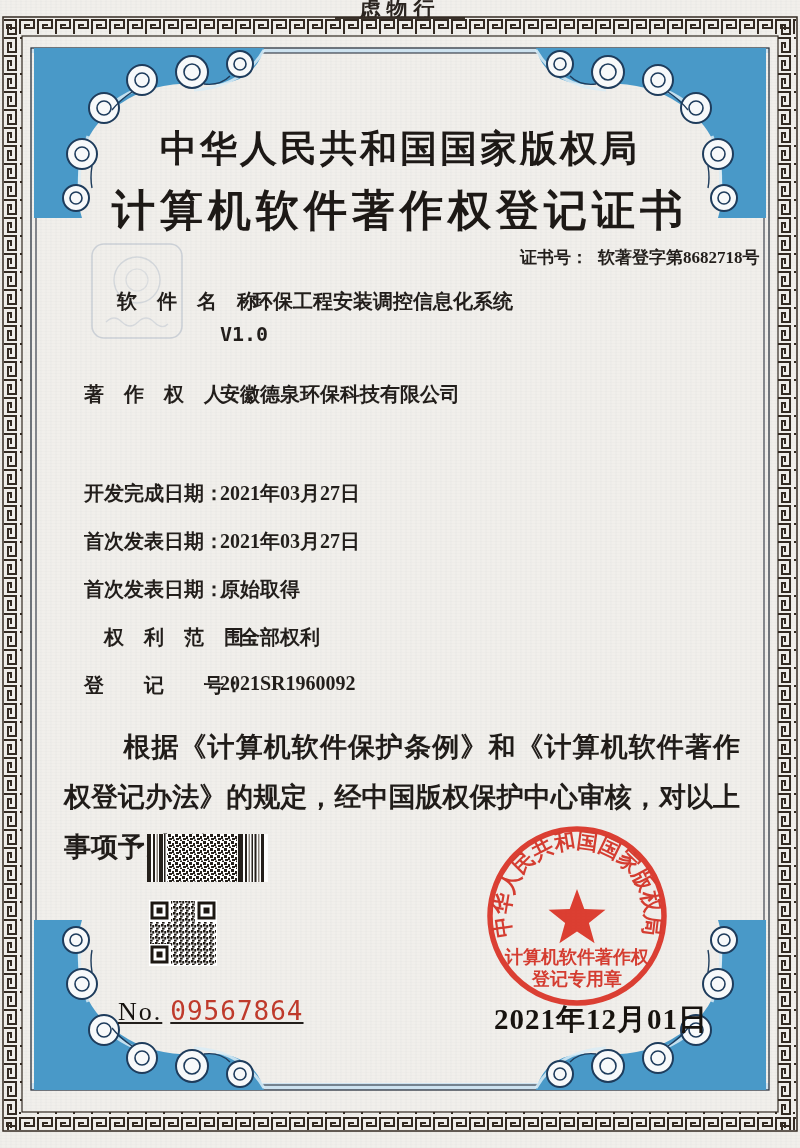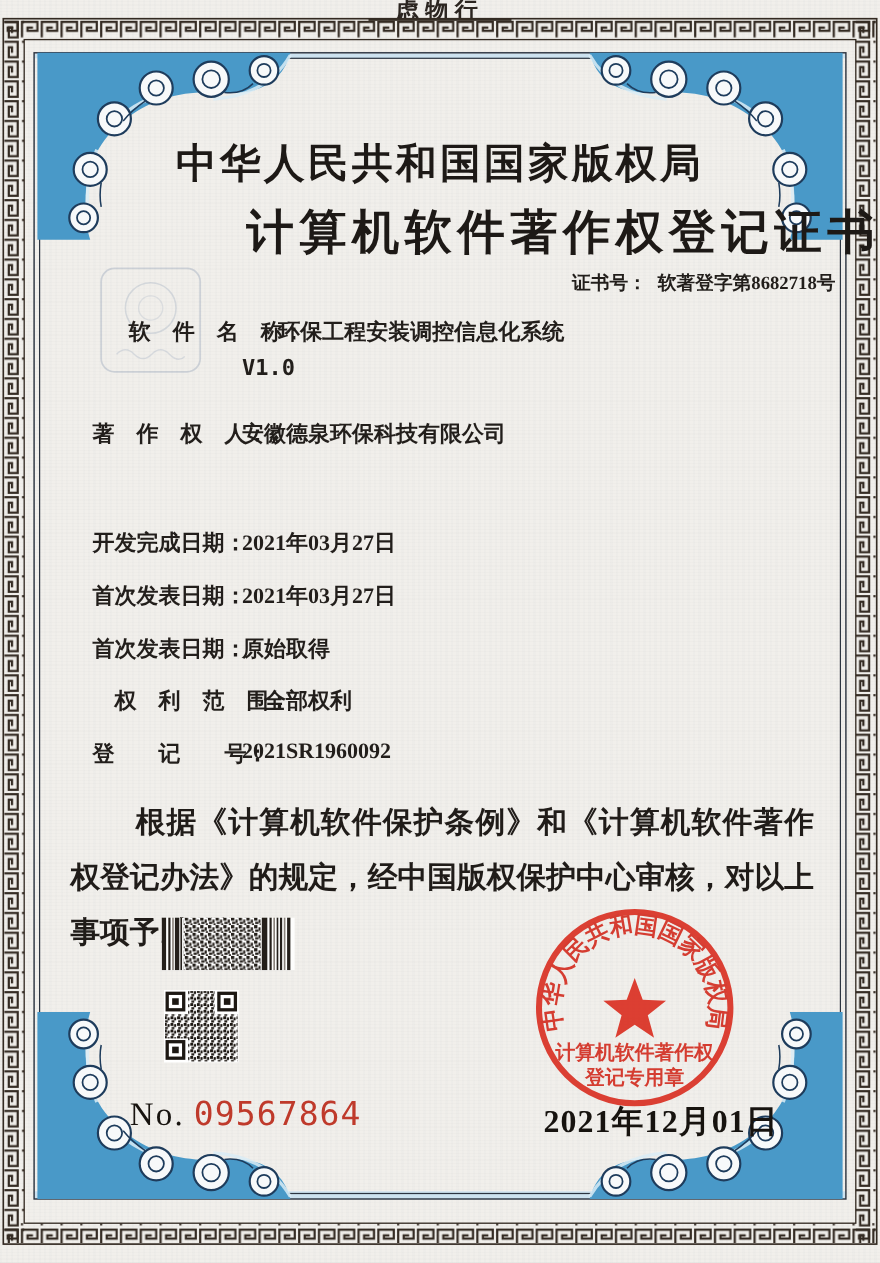--- a/index.html
+++ b/index.html
@@ -20,35 +20,35 @@
   }
   .top-slip span{
     display:inline-block;font-size:21px;font-weight:700;letter-spacing:6px;
     transform:translateY(-5px);color:#2b2520;
   }
   .title-authority{
     left:0;top:124px;width:800px;text-align:center;
     font-size:37px;font-weight:700;letter-spacing:3px;color:#1d1916;
   }
   .title-cert{
-    left:0;top:182px;width:800px;text-align:right;
+    left:0;top:182px;width:800px;text-align:center;
     font-size:43px;font-weight:700;letter-spacing:5px;color:#1d1916;
   }
   .certno-row{left:520px;top:246px;font-size:17px;font-weight:700;white-space:nowrap;}
   .certno-row .lbl{margin-right:10px;}
   .field-row{font-size:20px;font-weight:700;white-space:nowrap;}
   .lab-col{left:84px;}
   .val-col{position:absolute;left:220px;top:0;}
   .row-wrap{position:absolute;left:0;width:800px;height:30px;}
   .paragraph{
     left:64px;top:722px;width:676px;
     font-size:27px;font-weight:700;line-height:50px;
     text-indent:2.2em;color:#201c19;text-align:justify;
   }
-  .serial{left:118px;top:996px;font-size:30px;white-space:nowrap;}
+  .serial{left:118px;top:996px;font-size:26px;white-space:nowrap;text-decoration:underline;}
   .serial .no{font-weight:400;color:#17130f;letter-spacing:2px;}
   .serial .num{font-family:"DejaVu Sans Mono",monospace;color:#bf3a2b;letter-spacing:1px;margin-left:8px;}
   .issue-date{
     left:494px;top:1000px;font-size:29px;font-weight:700;color:#17130f;
     letter-spacing:1px;z-index:6;white-space:nowrap;
   }
   .seal-svg{left:484px;top:823px;z-index:5;}
   .watermark{left:90px;top:242px;opacity:.85;}
   .barcode-svg{left:147px;top:834px;}
   .qr-svg{left:149px;top:900px;}

